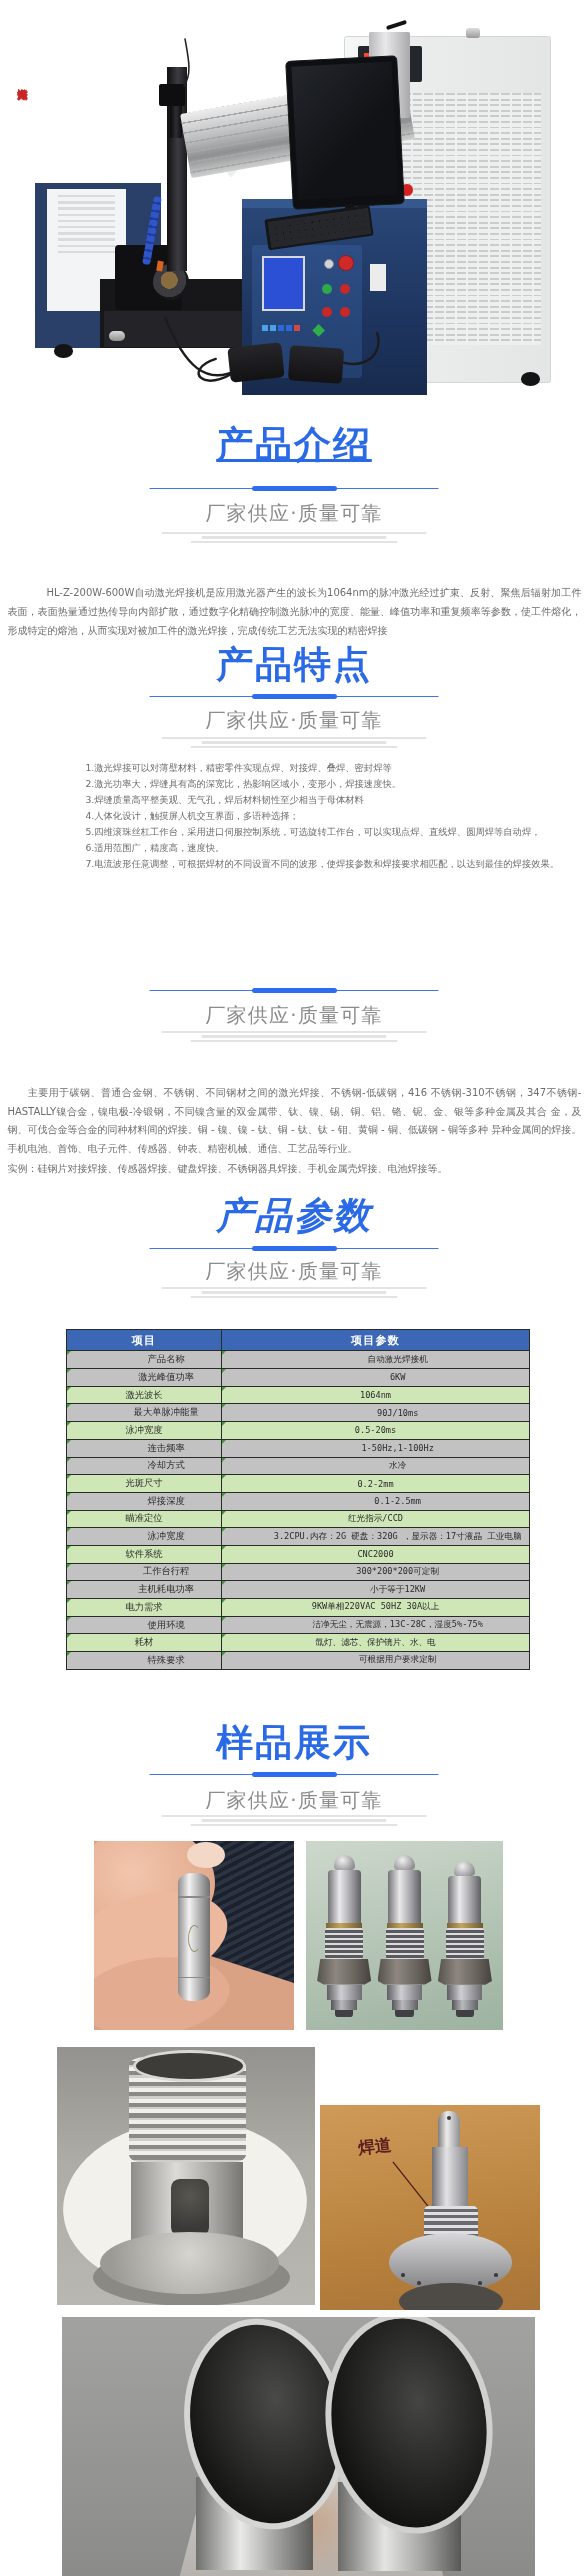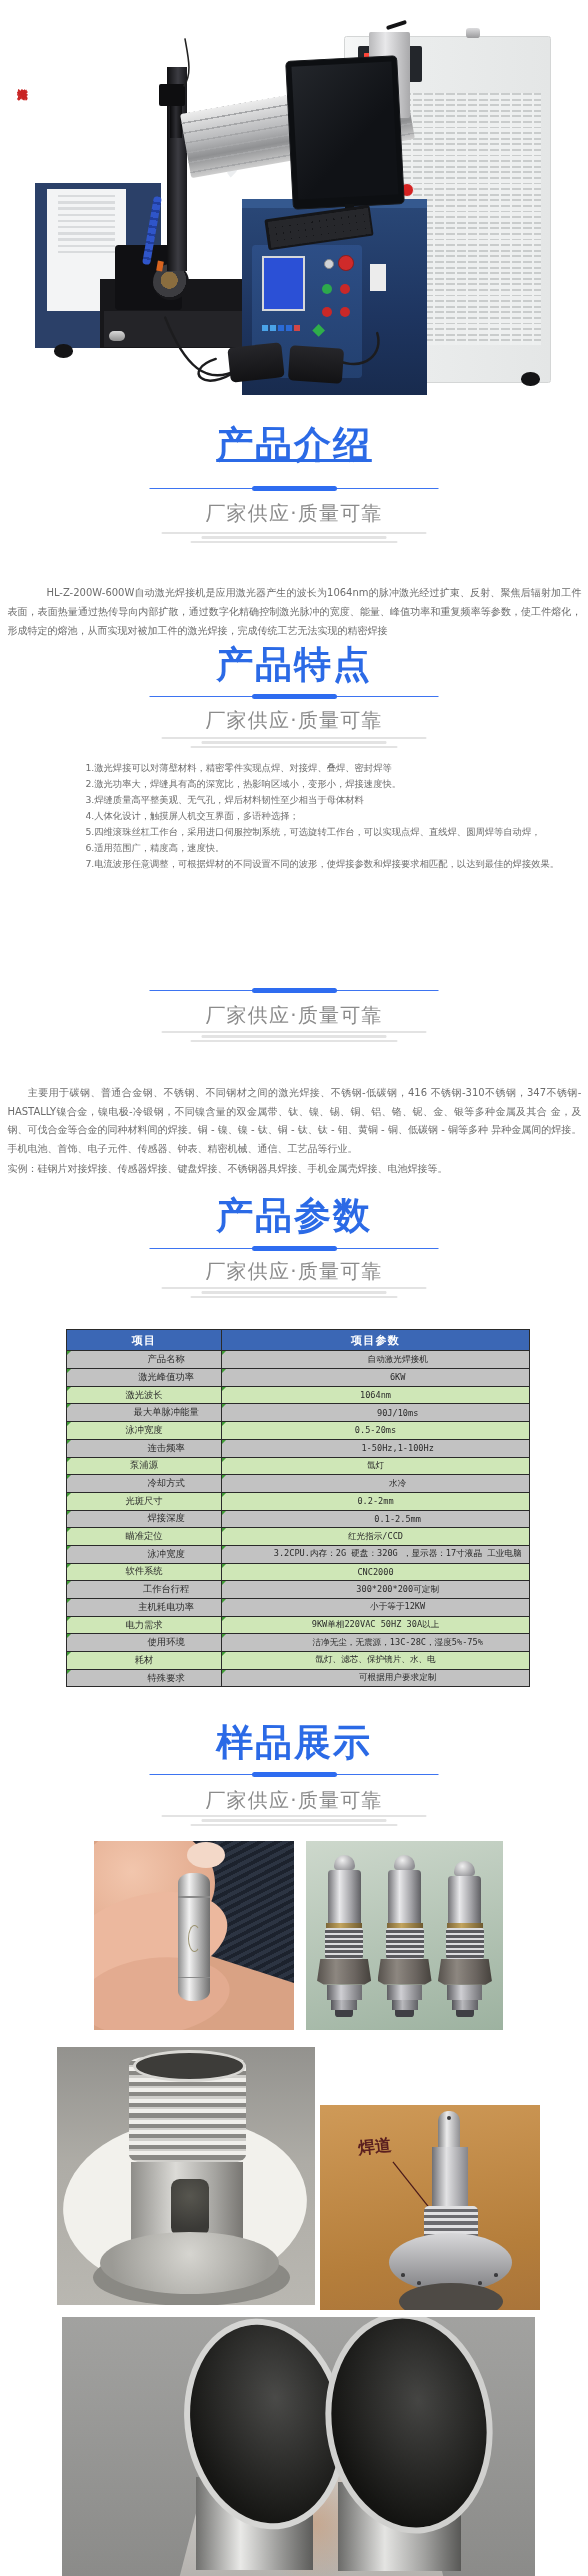--- a/index.html
+++ b/index.html
@@ -180,21 +180,21 @@
     </div>
   <div class="sub" style="top:1002px;">厂家供应·质量可靠</div>
   <div class="wm" style="top:1029px;">
       <i></i>
       <i></i>
       <i></i>
     </div>
   <p class="body-text" style="top:1084px;line-height:18.5px;text-indent:20.4px;">主要用于碳钢、普通合金钢、不锈钢、不同钢材之间的激光焊接、不锈钢-低碳钢，416 不锈钢-310不锈钢，347不锈钢-HASTALLY镍合金，镍电极-冷锻钢，不同镍含量的双金属带、钛、镍、锡、铜、铝、铬、铌、金、银等多种金属及其合 金，及钢、可伐合金等合金的同种材料间的焊接。铜 - 镍、镍 - 钛、铜 - 钛、钛 - 钼、黄铜 - 铜、低碳钢 - 铜等多种 异种金属间的焊接。手机电池、首饰、电子元件、传感器、钟表、精密机械、通信、工艺品等行业。</p>
   <p class="body-text" style="top:1161px;line-height:16px;">实例：硅钢片对接焊接、传感器焊接、键盘焊接、不锈钢器具焊接、手机金属壳焊接、电池焊接等。</p>
 
-  <h2 class="sec-title" style="top:1195px;margin:0;">产品参数</h2>
+  <h2 class="sec-title" style="top:1195px;margin:0;font-style:italic;">产品参数</h2>
   <div class="divider" style="top:1245px;">
       <span class="line"></span>
       <span class="bar"></span>
     </div>
   <div class="sub" style="top:1258px;">厂家供应·质量可靠</div>
   <div class="wm" style="top:1285px;">
       <i></i>
       <i></i>
       <i></i>
     </div>
@@ -227,24 +227,20 @@
           <td>最大单脉冲能量</td>
           <td class="val">90J/10ms</td>
         </tr>
         <tr class="row-green">
           <td>泳冲宽度</td>
           <td class="val">0.5-20ms</td>
         </tr>
         <tr class="row-gray">
           <td>连击频率</td>
           <td class="val">1-50Hz,1-100Hz</td>
-        </tr>
-        <tr class="row-green">
-          <td>泵浦源</td>
-          <td class="val">氙灯</td>
         </tr>
         <tr class="row-gray">
           <td>冷却方式</td>
           <td class="val">水冷</td>
         </tr>
         <tr class="row-green">
           <td>光斑尺寸</td>
           <td class="val">0.2-2mm</td>
         </tr>
         <tr class="row-gray">

